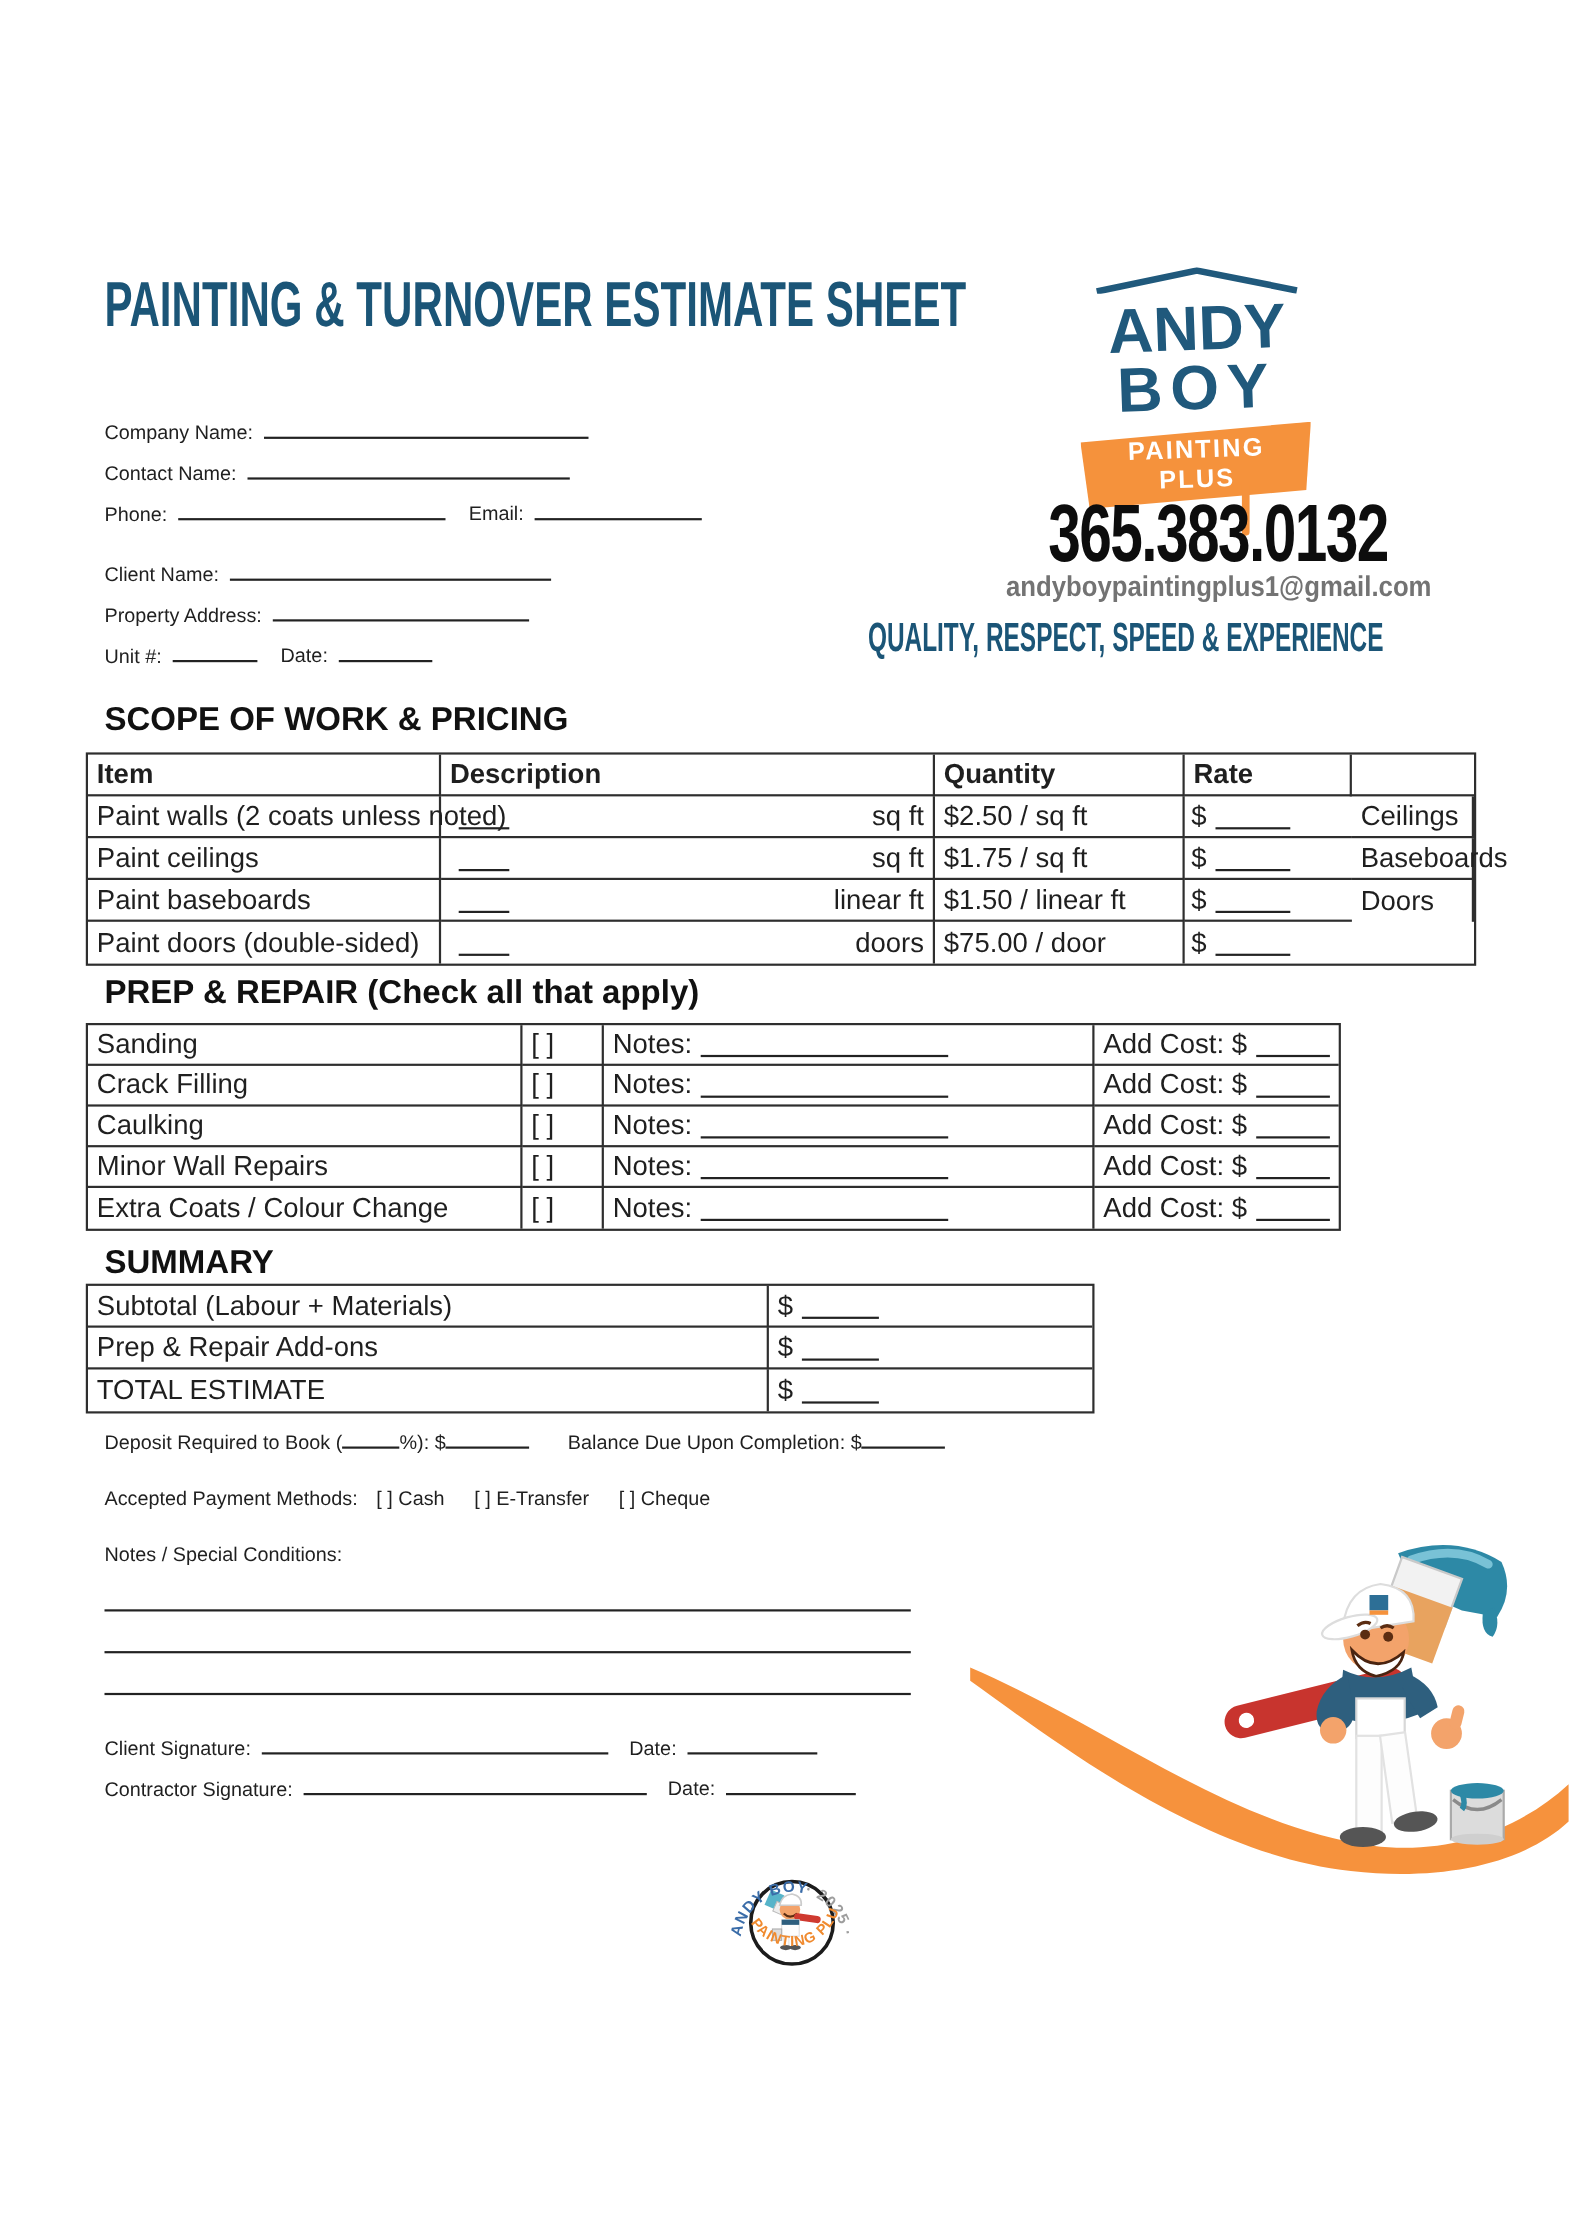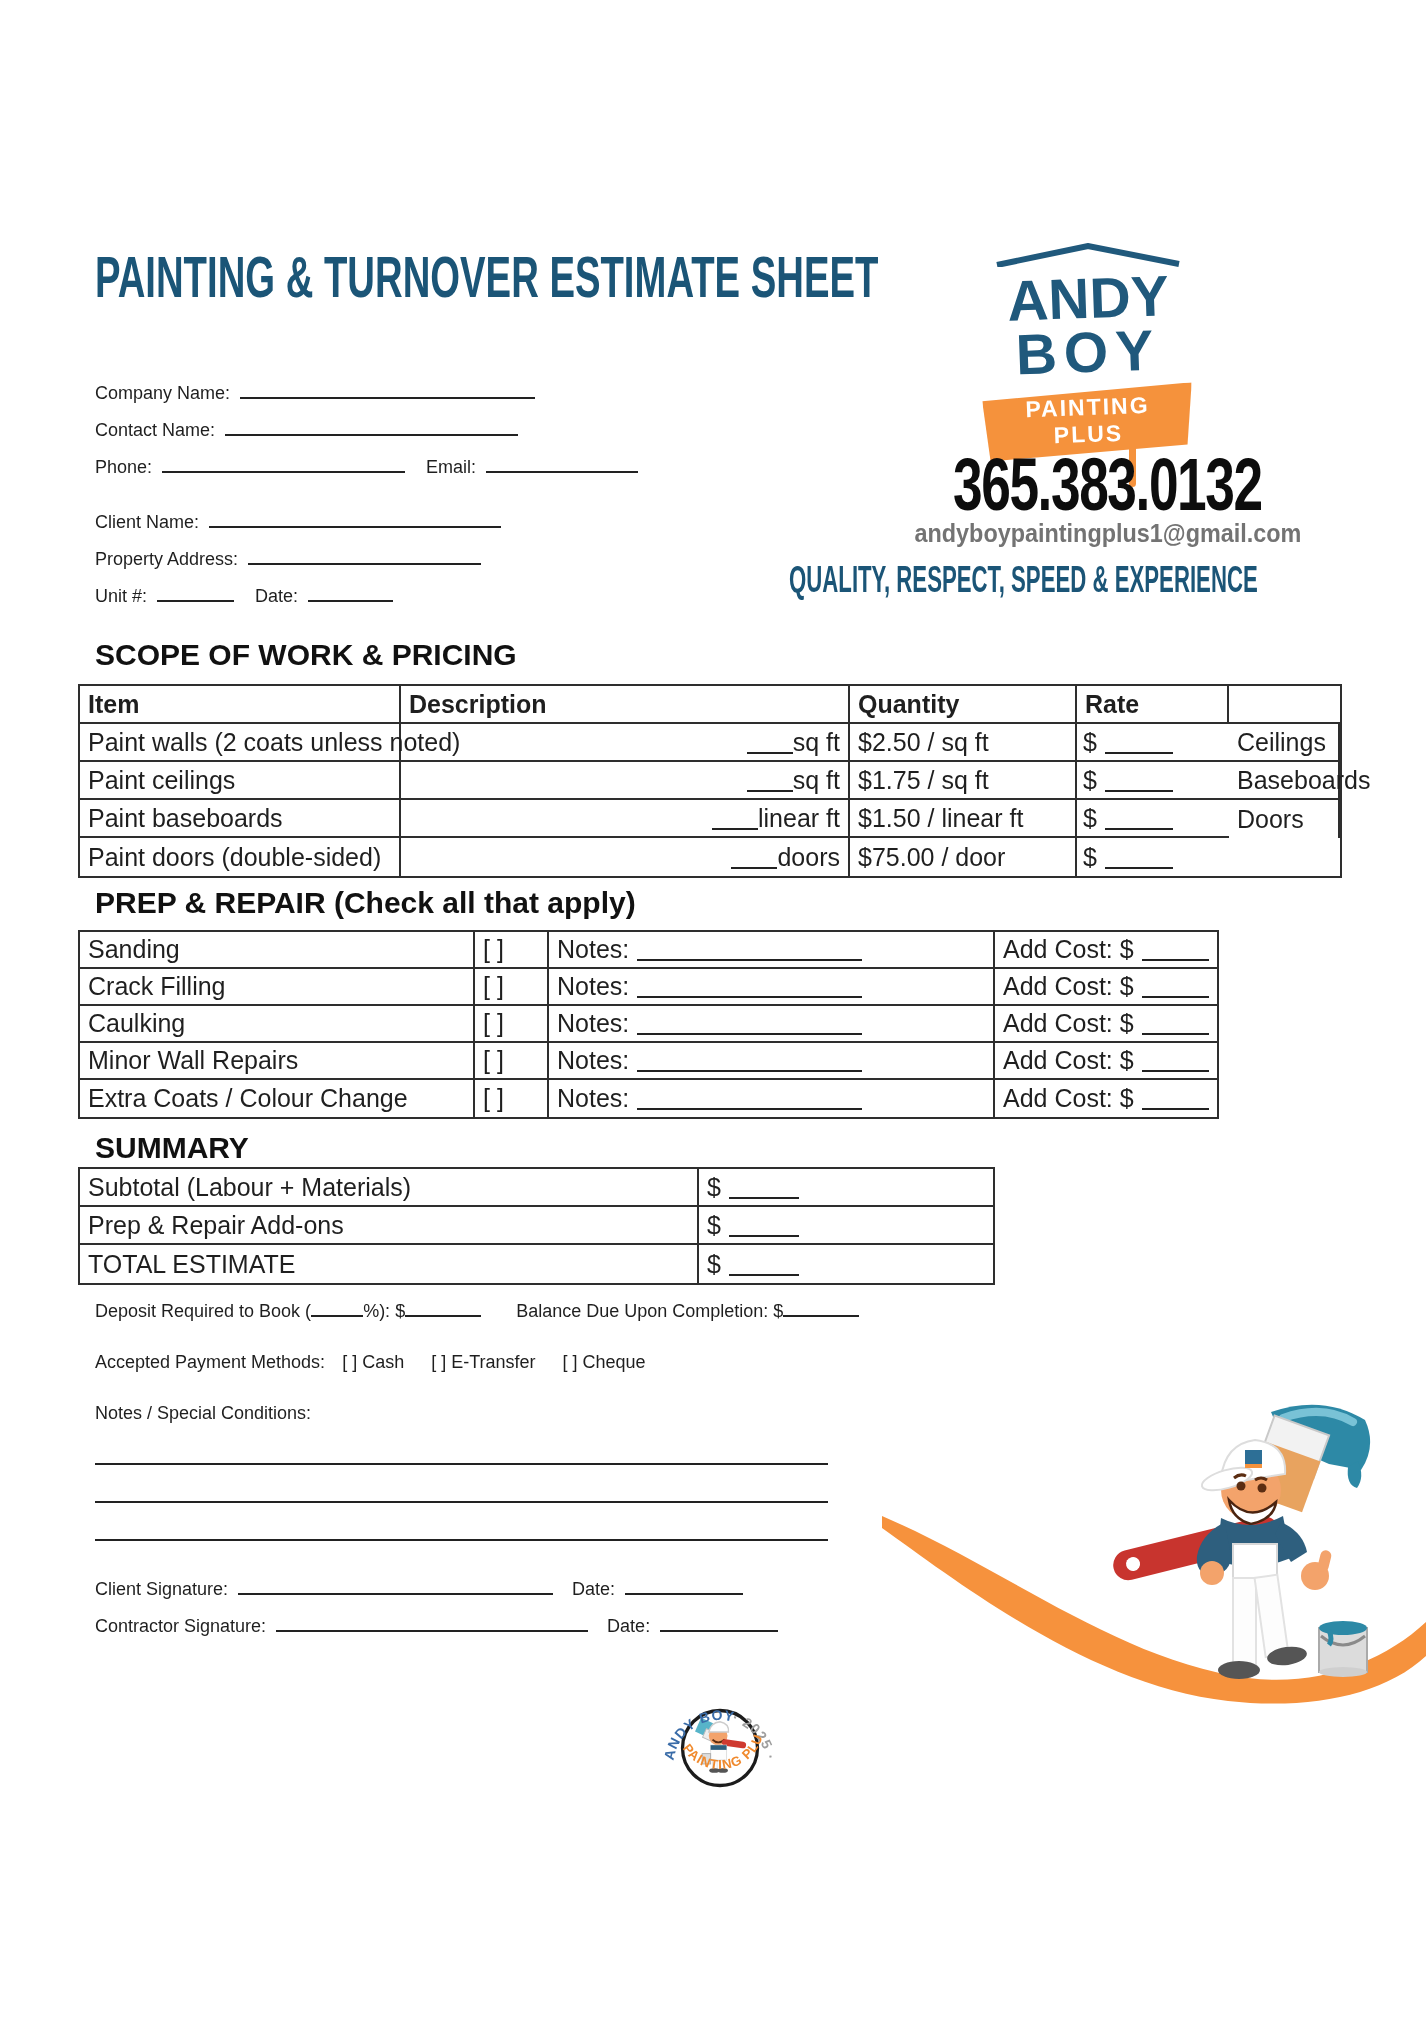--- a/index.html
+++ b/index.html
@@ -41,21 +41,21 @@
   .tagline .inner { display:inline-block; transform:scaleX(0.60); transform-origin:left center; white-space:nowrap; }
 
   
   .grid { display:grid; border:2px solid #2e2e2e; box-sizing:border-box; background:#fff; }
   .cell {
     border-right:2px solid #2e2e2e; border-bottom:2px solid #2e2e2e; box-sizing:border-box;
     display:flex; align-items:center; padding:0 8px; font-size:25px;
     white-space:nowrap; overflow:visible;
   }
   .cell.head { font-weight:bold; }
-  .cell.center { justify-content:flex-end; }
+  .cell.center { justify-content:space-between; }
   .cell.lastcol { border-right:none; }
   .cell.lastrow { border-bottom:none; }
   .scope-grid  { left:78px;  top:684px;  grid-template-columns:321px 449px 227px 152px 111px; grid-auto-rows:38px; }
   .prep-grid   { left:78px;  top:930px;  grid-template-columns:395px 74px 446px 222px; grid-auto-rows:37px; }
   .summary-grid{ left:78px;  top:1167px; grid-template-columns:619px 294px; grid-auto-rows:38px; }
   .cell .line { margin-left:8px; }
 
   .note-line { position:absolute; left:95px; width:733px; height:0; border-bottom:2.5px solid #222; }
 </style>
 </head>

